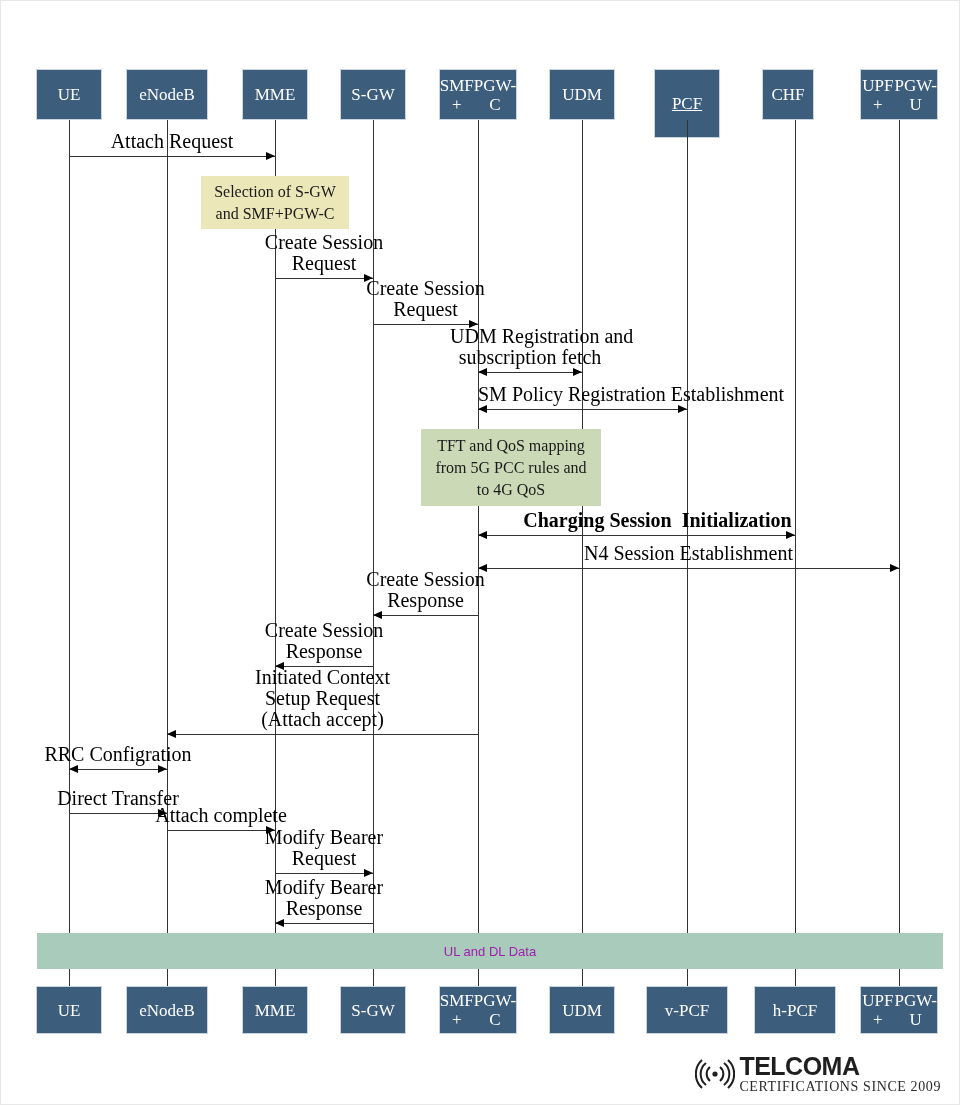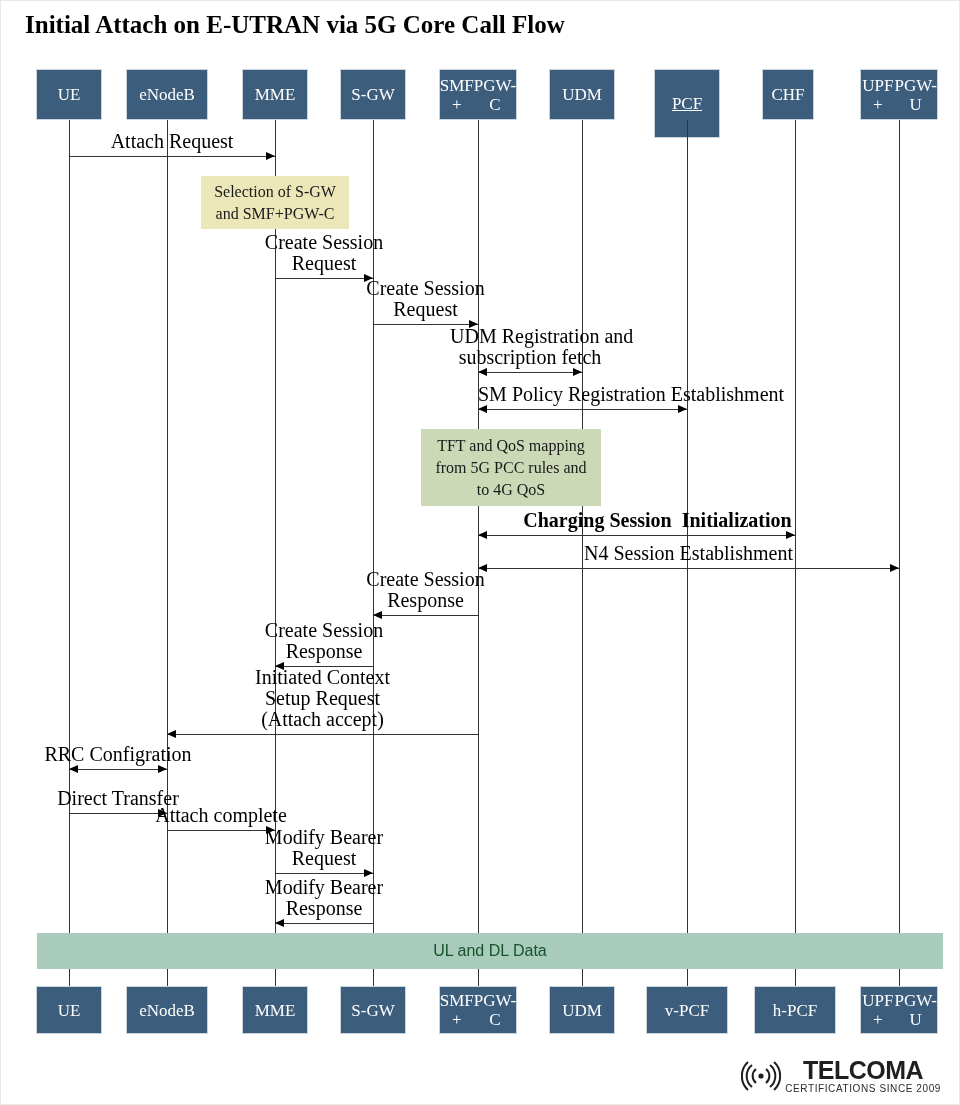--- a/index.html
+++ b/index.html
@@ -10,32 +10,31 @@
   .lifeline{position:absolute;width:1px;background:#333;}
   .arrow-line{position:absolute;height:0;border-top:1.6px solid #000;}
   .ahead{position:absolute;width:0;height:0;border-top:4.5px solid transparent;border-bottom:4.5px solid transparent;}
   .ahead.right{border-left:9px solid #000;}
   .ahead.left{border-right:9px solid #000;}
   .msg{position:absolute;font-family:"Liberation Serif",serif;font-size:20px;line-height:21px;color:#000;white-space:pre;}
   .msg.c{text-align:center;}
   .note{position:absolute;box-sizing:border-box;display:flex;align-items:center;justify-content:center;text-align:center;font-family:"Liberation Serif",serif;font-size:16px;line-height:22px;color:#1a1a1a;white-space:pre-line;}
   .note.yellow{background:#ece7b9;}
   .note.green{background:#cbd9b7;margin-left:36px;}
-  #databar{position:absolute;background:#a9cbbb;display:flex;align-items:center;justify-content:center;font-family:"Liberation Sans",sans-serif;font-size:16px;color:#14532d;}
+  #databar{position:absolute;background:#a9cbbb;display:flex;align-items:center;justify-content:center;font-family:"Liberation Sans",sans-serif;font-size:13px;color:#a21caf;}
   #logo{position:absolute;right:18px;bottom:10px;display:flex;align-items:center;gap:4px;}
   #logo .waves{width:40px;height:30px;position:relative;}
-  #logo .wordmark{display:flex;flex-direction:column;line-height:1;align-items:center;}
+  #logo .wordmark{display:flex;flex-direction:column;line-height:1;}
   #logo .brand{font-family:"Liberation Sans",sans-serif;font-weight:bold;font-size:25px;letter-spacing:-0.5px;color:#1f1f1f;}
-  #logo .tagline{font-family:Liberation Sans, sans-serif;font-size:10px;letter-spacing:0.6px;color:#2b2b2b;margin-top:1px;}
+  #logo .tagline{font-family:Liberation Serif, serif;font-size:14px;letter-spacing:0.6px;color:#2b2b2b;margin-top:1px;}
 </style>
 </head>
 <body>
 
 <div id="page">
-  <div id="title">Initial Attach on E-UTRAN via 5G Core Call Flow</div>
   <div id="layers">
       <div class="node" style="left: 35px; top: 68px; width: 66px; height: 51px;">
         <div>UE</div>
       </div>
       <div class="node" style="left: 125px; top: 68px; width: 82px; height: 51px;">
         <div>eNodeB</div>
       </div>
       <div class="node" style="left: 241px; top: 68px; width: 66px; height: 51px;">
         <div>MME</div>
       </div>

